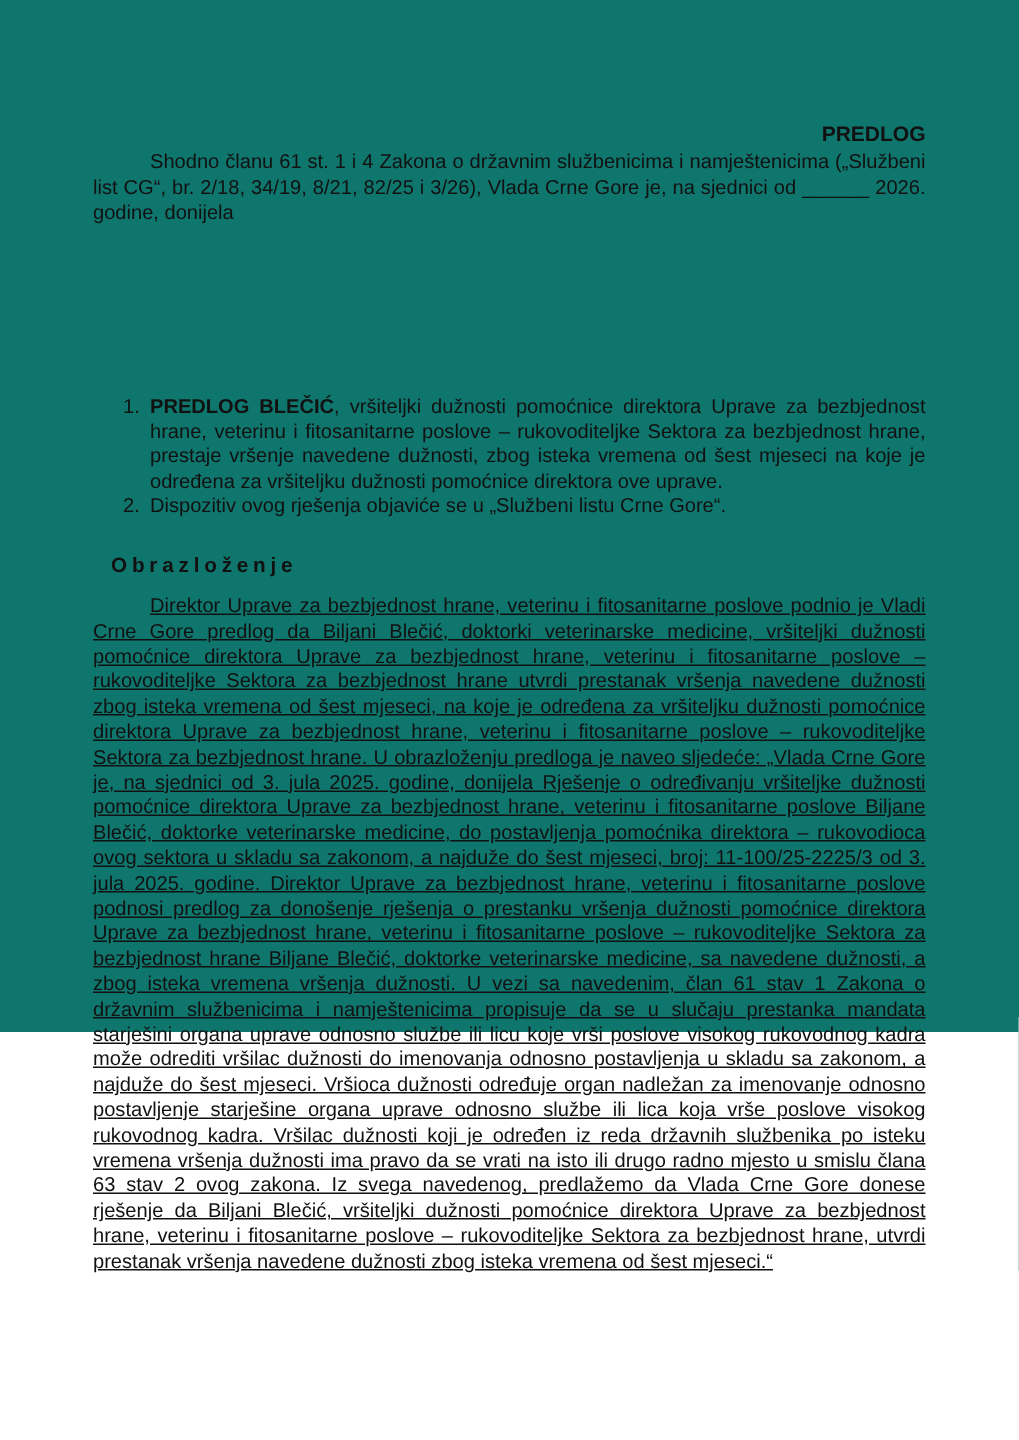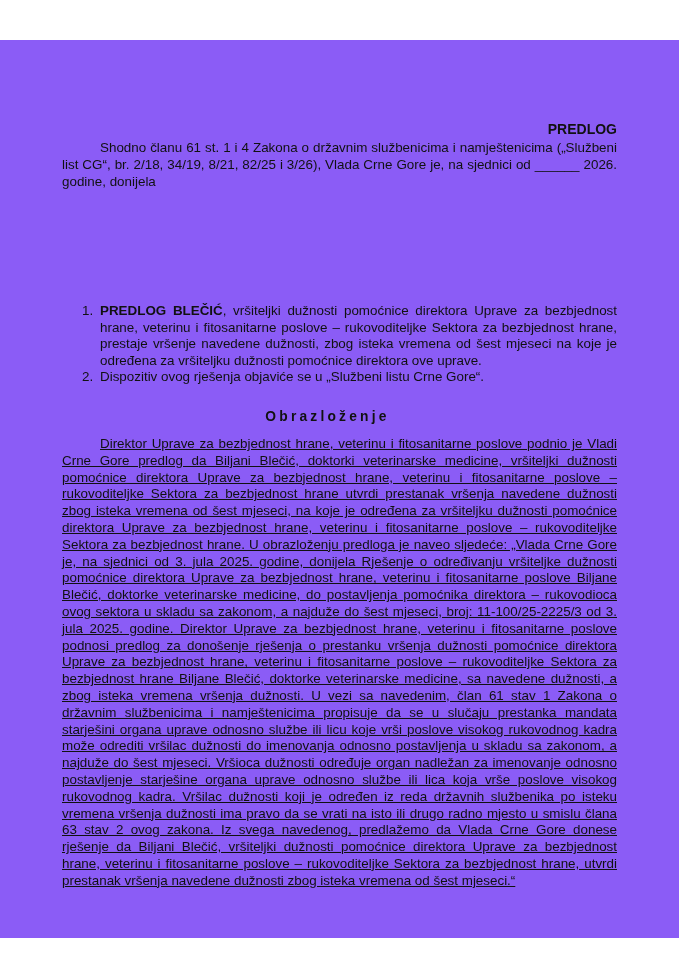--- a/index.html
+++ b/index.html
@@ -1,30 +1,30 @@
 <!DOCTYPE html>
 <html><head>
 <meta charset="utf-8">
 <style>
   html, body { margin: 0; padding: 0; background: #ffffff; }
   body { width: 679px; height: 960px; position: relative; overflow: hidden;
          font-family: "Liberation Sans", sans-serif; color: #111111; font-size: 13.4px; }
-  .page { position: absolute; left: 0; top: 0; width: 679px; height: 898px; background: #8b5cf6; margin-top: 40px; }
+  .page { position: absolute; left: 0; top: 0; width: 679px; height: 688px; background: #0f766e; }
   .predlog { position: absolute; top: 81px; right: 62px; font-weight: bold; font-size: 14px; }
   .intro { position: absolute; left: 62px; top: 99px; width: 555px; line-height: 17.2px;
            text-align: justify; text-indent: 38px; }
   .title-block { position: absolute; left: 62px; top: 165px; width: 555px; text-align: center;
                  font-weight: bold; font-size: 13.8px; line-height: 17px; }
   .title-block .rj { letter-spacing: 3px; }
   .list { position: absolute; left: 82px; top: 263px; width: 535px; margin: 0; padding: 0; list-style: none;
           line-height: 16.6px; }
   .list li { position: relative; padding-left: 18px; text-align: justify; }
   .list .num { position: absolute; left: 0; top: 0; }
   .list b { font-weight: bold; }
-  .obr-title { position: absolute; left: 50px; top: 369px; width: 555px; text-align: center;
+  .obr-title { position: absolute; left: 74px; top: 369px; width: 555px; text-align: left;
                font-weight: bold; letter-spacing: 3.2px; font-size: 13.8px; }
   .body-text { position: absolute; left: 62px; top: 396px; width: 555px; line-height: 16.8px;
                text-align: justify; text-indent: 38px; margin: 0; text-decoration: underline; }
 </style>
 </head>
 <body>
 
 <div class="page">
   <div class="predlog">PREDLOG</div>
 

